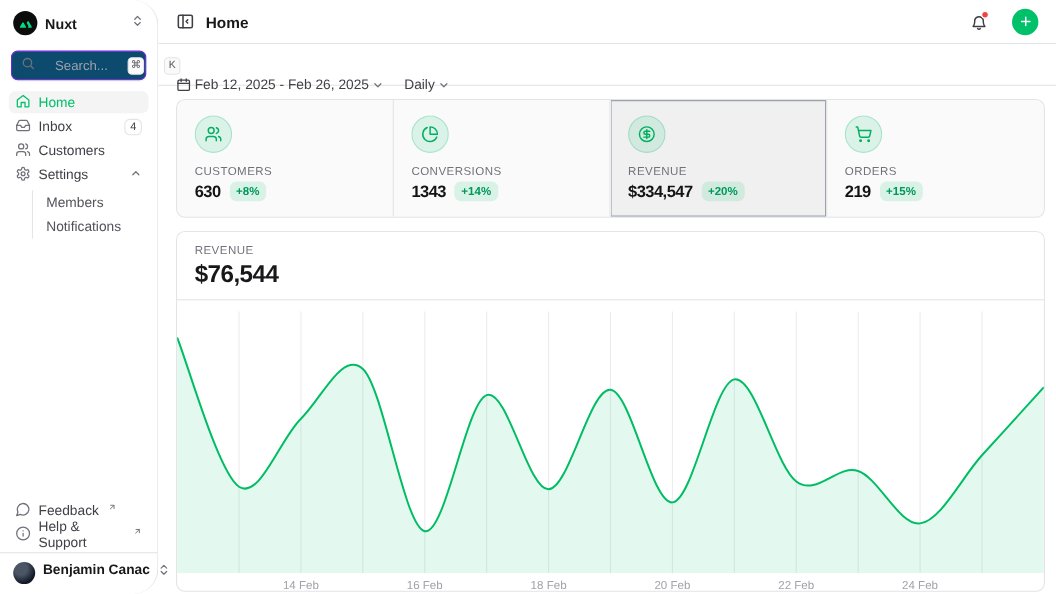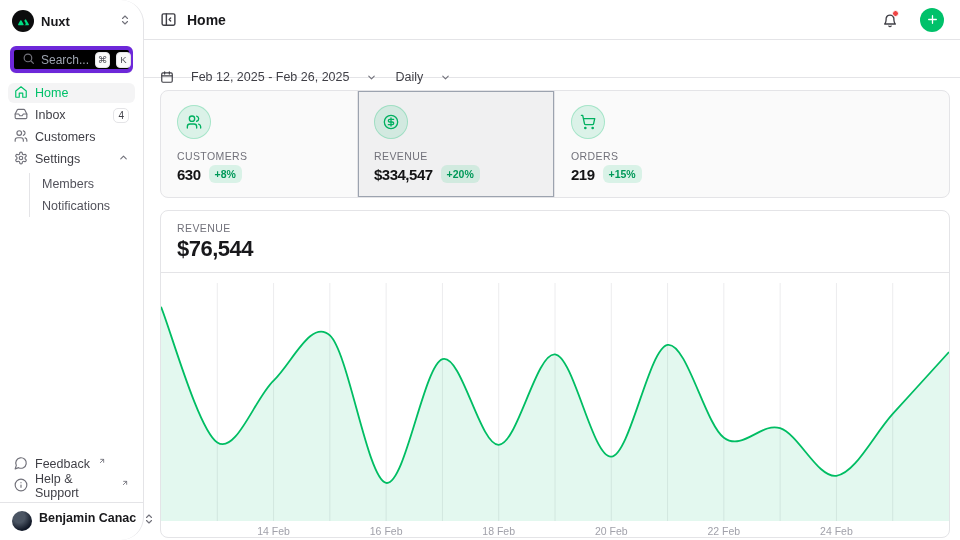--- a/index.html
+++ b/index.html
@@ -8,23 +8,23 @@
   .app { display:flex; width:960px; height:540px; }
 
   
   .sidebar { width:144px; min-width:144px; border-right:1px solid #e4e4e7;
     display:flex; flex-direction:column; background:#fff;border-radius:23px; }
   .logo-row { display:flex; align-items:center; gap:7px; padding:10px 12px 8px 12px; }
   .logo-circle { width:22px; height:22px; border-radius:50%; background:#0c0c0d;
     display:flex; align-items:center; justify-content:center; flex:none; }
   .brand-name { font-size:13px; font-weight:700; flex:1; }
   .icon-muted { color:#71717a; }
-  .search-box { margin:6px 10px 10px 10px; height:27px; border:4px solid #6d28d9;
-    border-radius:6px; display:flex; align-items:center; gap:6px; padding:0 5px 0 8px;
-    background:#000000; box-shadow:0 1px 1px rgba(0,0,0,.03); cursor:text; }
+  .search-box { margin:6px 10px 10px 10px; height:27px; border:1px solid #6d28d9;
+    border-radius:6px; display:flex; align-items:center; gap:18px; padding:0 5px 0 8px;
+    background:#0c4a6e; box-shadow:0 1px 1px rgba(0,0,0,.03); cursor:text; }
   .search-ph { flex:1; font-size:12px; color:#9ca3af; }
   .kbd { font-size:9.5px; color:#52525b; border:1px solid #e4e4e7; background:#fafafa;
     border-radius:4px; min-width:15px; height:16px; display:inline-flex;
     align-items:center; justify-content:center; padding:0 3px; }
   .nav { display:flex; flex-direction:column; gap:2px; padding:0 8px; }
   .nav-item { display:flex; align-items:center; gap:7px; height:20px; padding:0 6px;
     border-radius:6px; font-size:12.5px; font-weight:500; color:#3f3f46; cursor:pointer; }
   .nav-item svg { flex:none; }
   .nav-item .grow { flex:1; }
   .nav-item.active { background:#f4f4f5; color:#00c16a; }
@@ -49,21 +49,21 @@
     padding:0 16px; gap:10px; }
   .page-title { font-size:14px; font-weight:700; flex:1; }
   .bell-wrap { position:relative; width:20px; height:20px; display:flex; align-items:center;
     justify-content:center; color:#3f3f46; cursor:pointer; margin-right:10px; }
   .bell-dot { position:absolute; top:0px; right:1px; width:7px; height:7px;
     border-radius:50%; background:#ef4444; border:1px solid #fff; }
   .plus-btn { width:24px; height:24px; border-radius:50%; background:#00c16a; border:none;
     color:#fff; display:flex; align-items:center; justify-content:center; cursor:pointer; }
   .toolbar { height:38px; border-bottom:1px solid #e4e4e7; display:flex; align-items:center;
     padding:0 16px; gap:18px; }
-  .tool-btn { display:flex; align-items:center; gap:17px; font-size:12.5px; font-weight:500;
+  .tool-btn { display:flex; align-items:center; gap:3px; font-size:12.5px; font-weight:500;
     color:#3f3f46; cursor:pointer; background:none; border:none;
     font-family:inherit;margin-top:37px; }
 
   .content { flex:1; padding:12px 10px 0 16px; overflow:hidden; }
 
   
   .stats { display:grid; grid-template-columns:1fr 1fr 1fr 1fr; border:1px solid #e4e4e7;
     border-radius:8px; background:#fafafa; overflow:hidden; height:108px; }
   .stat-card { padding:14px 16px; border-right:1px solid #e4e4e7; cursor:pointer; }
   .stat-card:last-child { border-right:none; }
@@ -276,20 +276,33 @@
                 <path d="M16 3.13a4 4 0 0 1 0 7.75"></path>
               </svg>
           </div>
           <div class="stat-label">CUSTOMERS</div>
           <div class="stat-value-row">
             <span class="stat-value">630</span>
             <span class="stat-delta">+8%</span>
           </div>
         </div>
 
+        <div class="stat-card">
+          <div class="stat-icon">
+            <svg width="16" height="16" viewBox="0 0 24 24" fill="none" stroke="currentColor" stroke-width="2" stroke-linecap="round" stroke-linejoin="round">
+                <path d="M21.21 15.89A10 10 0 1 1 8 2.83"></path>
+                <path d="M22 12A10 10 0 0 0 12 2v10z"></path>
+              </svg>
+          </div>
+          <div class="stat-label">CONVERSIONS</div>
+          <div class="stat-value-row">
+            <span class="stat-value">1343</span>
+            <span class="stat-delta">+14%</span>
+          </div>
+        </div>
 
         <div class="stat-card selected">
           <div class="stat-icon">
             <svg width="16" height="16" viewBox="0 0 24 24" fill="none" stroke="currentColor" stroke-width="2" stroke-linecap="round" stroke-linejoin="round">
                 <circle cx="12" cy="12" r="10"></circle>
                 <path d="M16 8h-6a2 2 0 1 0 0 4h4a2 2 0 1 1 0 4H8"></path>
                 <path d="M12 18V6"></path>
               </svg>
           </div>
           <div class="stat-label">REVENUE</div>

